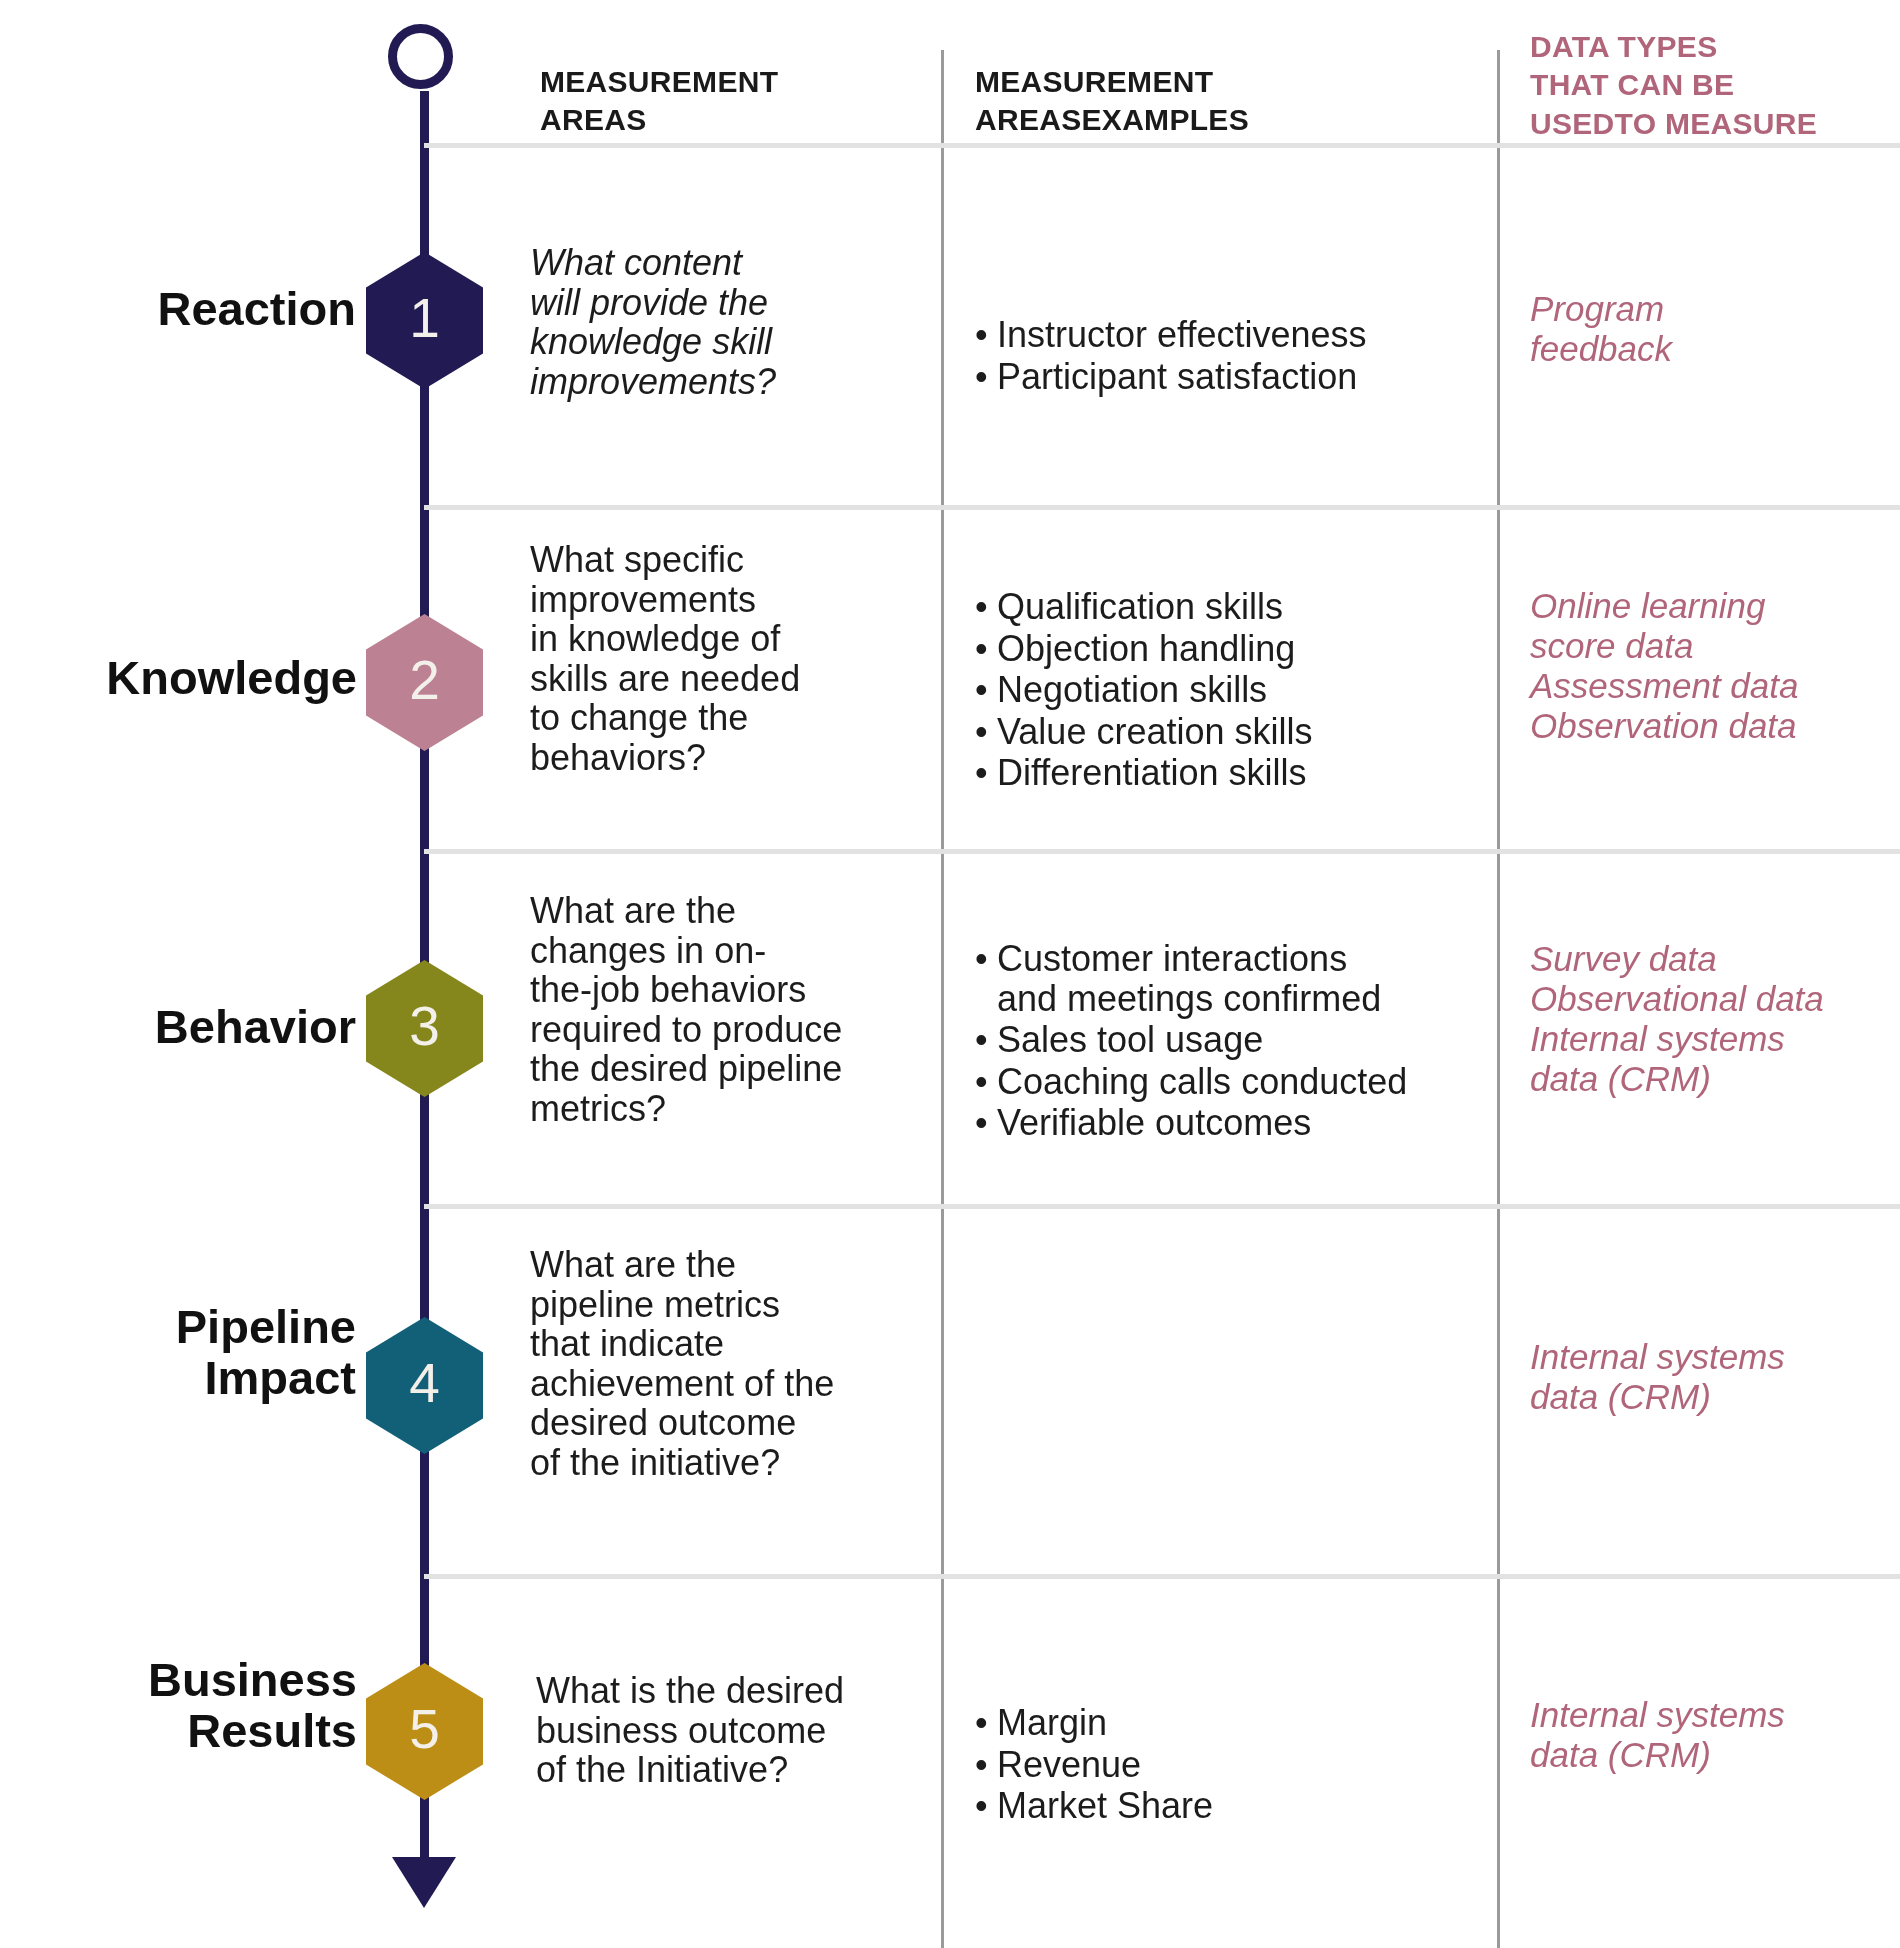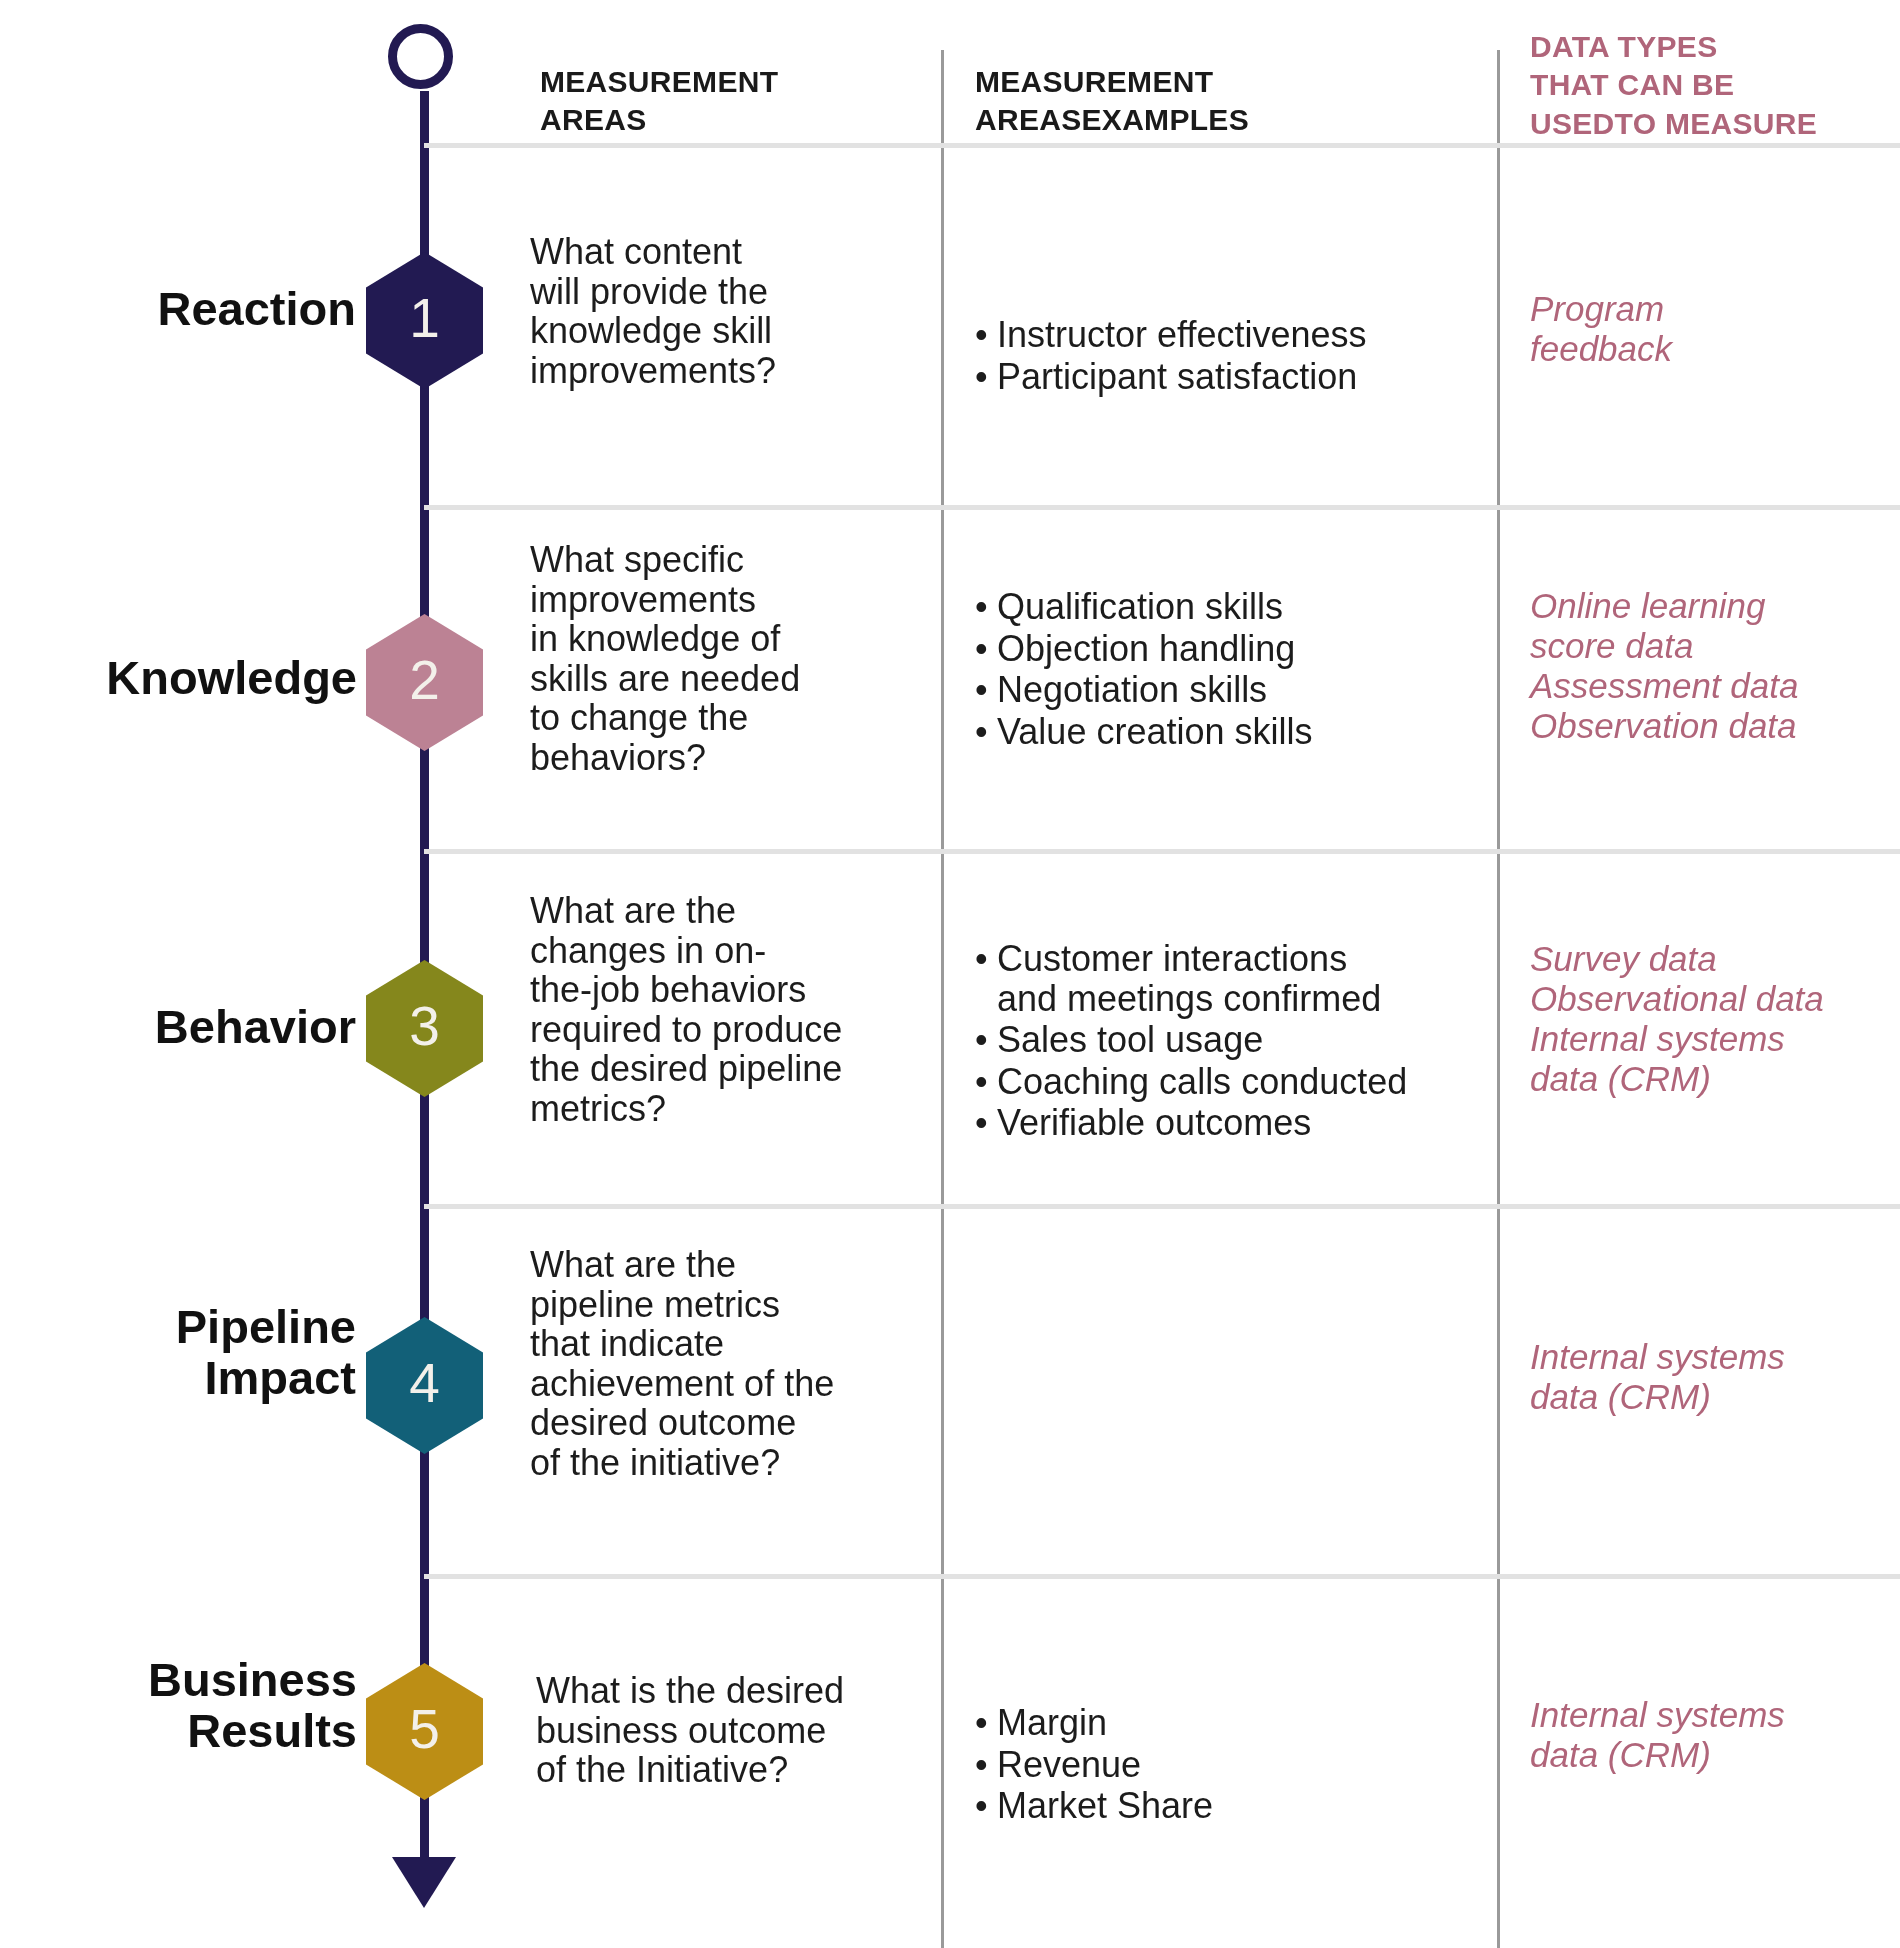--- a/index.html
+++ b/index.html
@@ -166,21 +166,21 @@
 AREASEXAMPLES</div>
 
   <div class="hdr rose" style="left:1530px; top:28px; width:376px; white-space:pre-line;">DATA TYPES
 THAT CAN BE
 USEDTO MEASURE</div>
 
   <div class="stage-label" style="left:69px; top:284px; width:287px;">Reaction</div>
   <div class="hex" style="left:366px; top:252px; background:#221a52;">
     <span>1</span>
   </div>
-  <div class="q-text" style="left:530px; top:232px;">What content
+  <div class="q-text" style="left:530px; top:243px;font-style:italic;">What content
 will provide the
 knowledge skill
 improvements?</div>
   <ul class="ex-list" style="left:975px; top:287px;">
     <li>Instructor effectiveness</li>
     <li>Participant satisfaction</li>
   </ul>
   <div class="dt-text" style="left:1530px; top:289px;">Program
 feedback</div>
 
@@ -192,20 +192,21 @@
 improvements
 in knowledge of
 skills are needed
 to change the
 behaviors?</div>
   <ul class="ex-list" style="left:975px; top:559px;">
     <li>Qualification skills</li>
     <li>Objection handling</li>
     <li>Negotiation skills</li>
     <li>Value creation skills</li>
+    <li>Differentiation skills</li>
   </ul>
   <div class="dt-text" style="left:1530px; top:586px; width:416px;">Online learning
 score data
 Assessment data
 Observation data</div>
 
   <div class="stage-label" style="left:59px; top:1002px; width:297px;">Behavior</div>
   <div class="hex" style="left:366px; top:960px; background:#85871c;">
     <span>3</span>
   </div>

